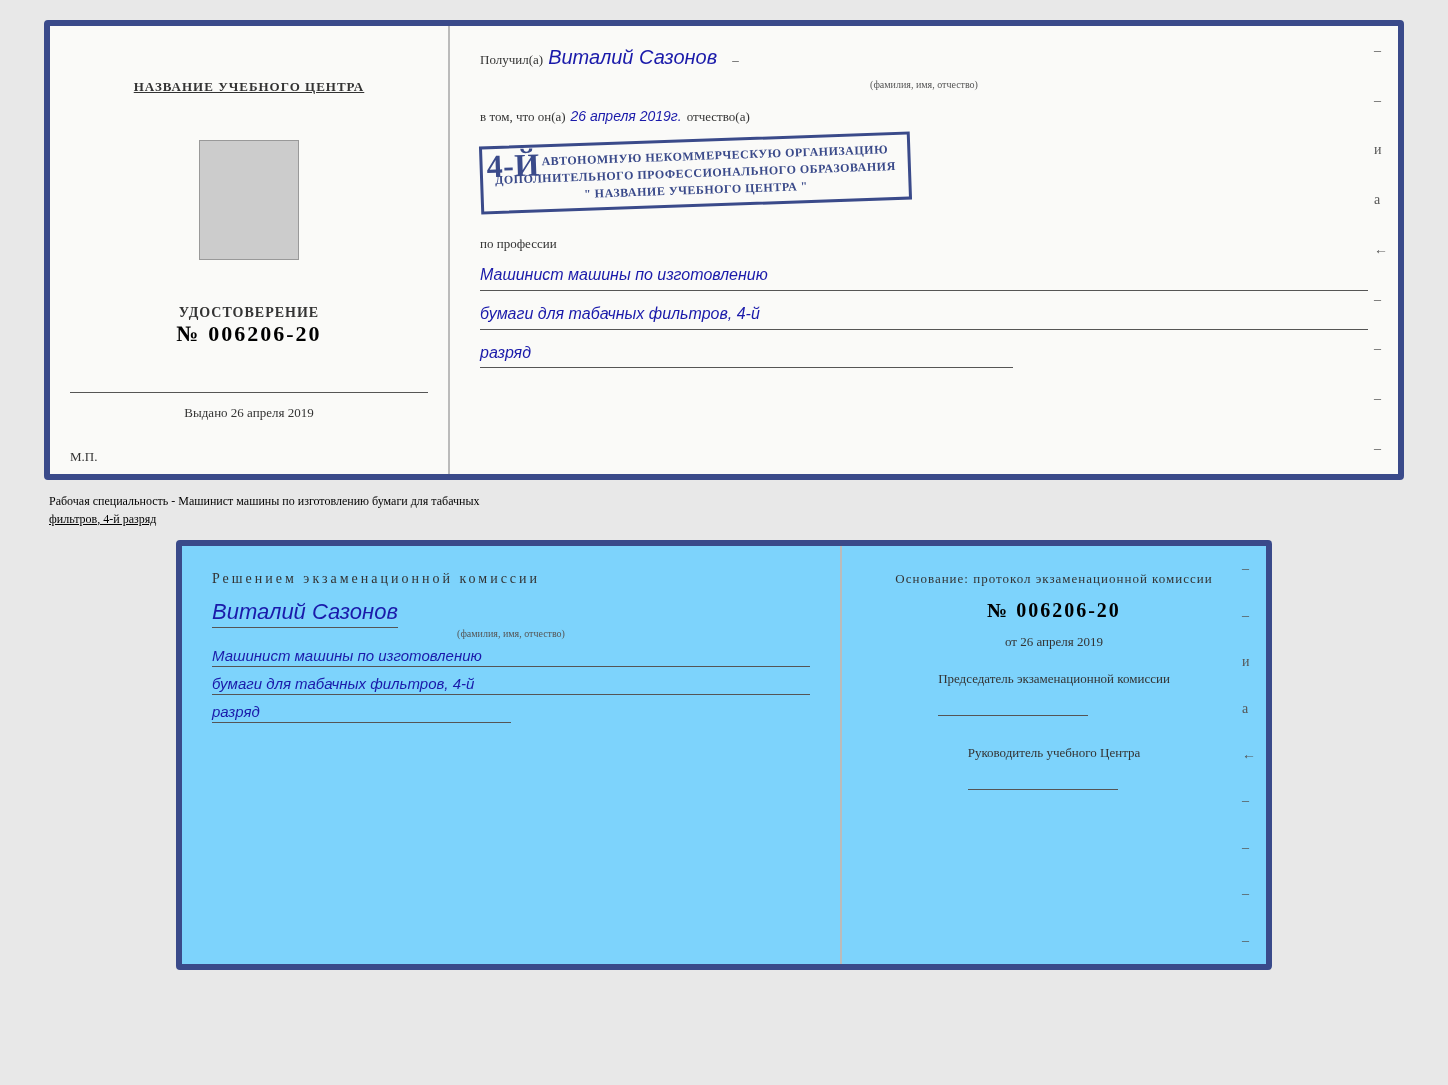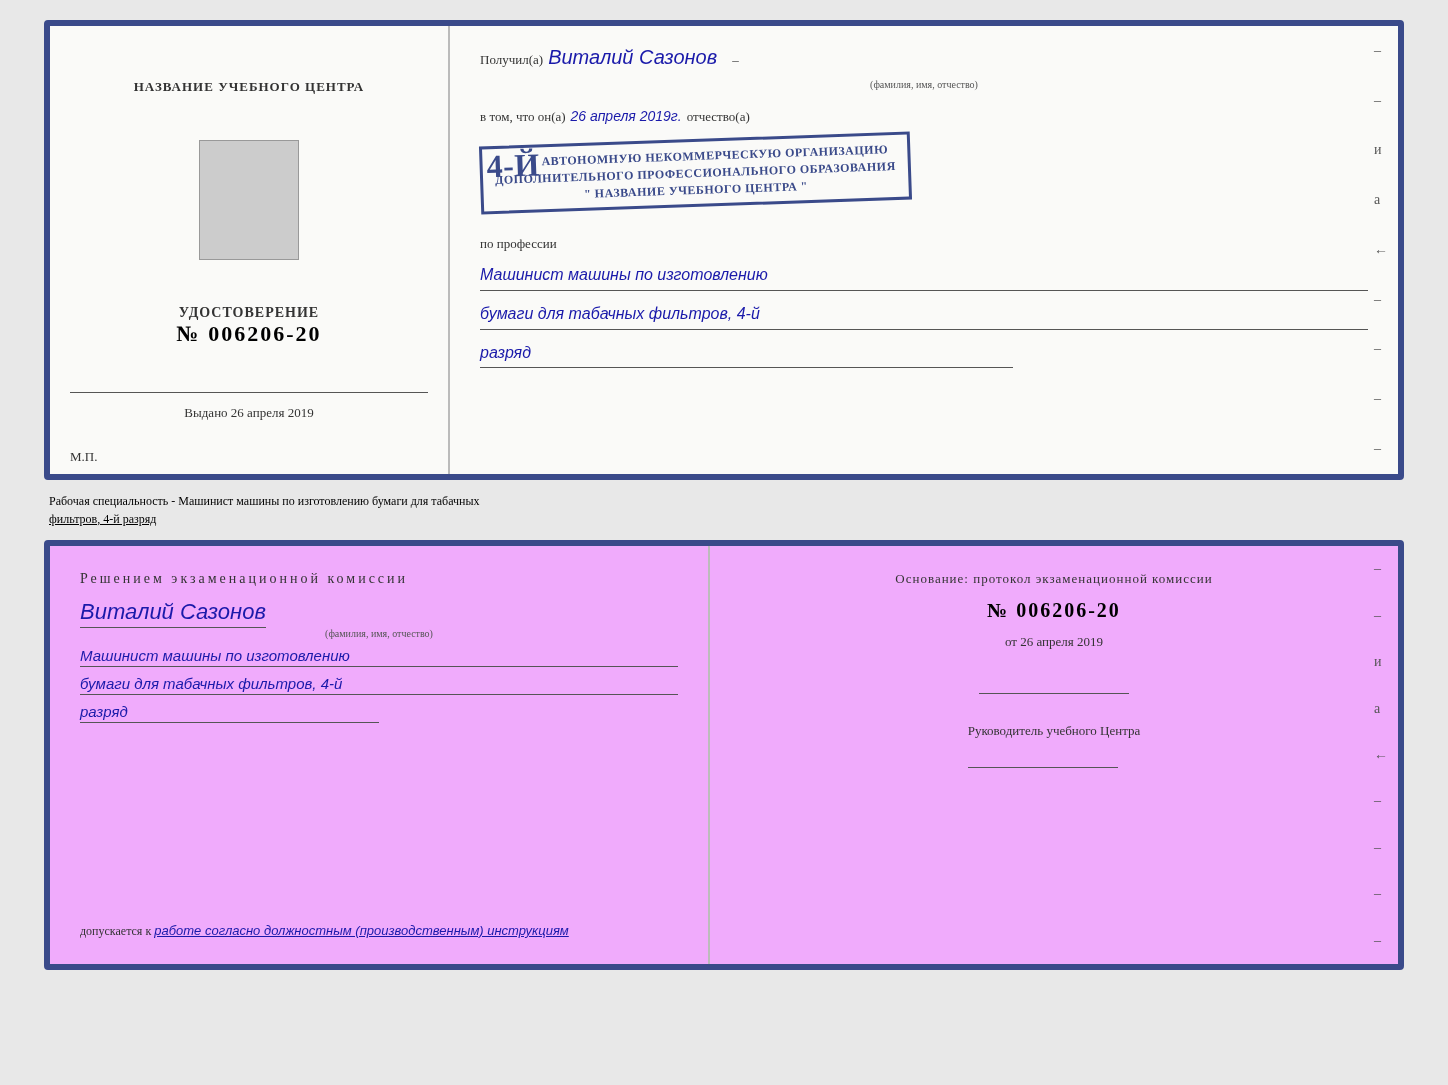--- a/index.html
+++ b/index.html
@@ -38,20 +38,21 @@
       position: relative;
     }
 
     .cert-left-title {
       font-size: 13px;
       font-weight: bold;
       letter-spacing: 1px;
       text-align: right;
       color: #333;
       text-transform: uppercase;
+      text-decoration: underline;
     }
 
     .cert-photo-placeholder {
       width: 100px;
       height: 120px;
       background: #ccc;
       border: 1px solid #999;
     }
 
     .cert-udostoverenie {
@@ -179,26 +180,26 @@
       padding: 0 5px;
     }
 
     .middle-text .underline-text {
       text-decoration: underline;
       color: #000;
     }
 
     
     .certificate-bottom {
-      width: 1360px;
+      width: 1096px;
       height: 430px;
       border: 6px solid #3a4a8a;
       border-radius: 4px;
       display: flex;
-      background: #f0abfc;
+      background: #7dd3fc;
       overflow: hidden;
       position: relative;
     }
 
     .cert-bottom-left {
       width: 660px;
       border-right: 2px solid #bbb;
       padding: 25px 30px;
       display: flex;
       flex-direction: column;
@@ -399,37 +400,34 @@
     <div style="margin-top:4px;">
       <div class="handwritten-large">Виталий Сазонов</div>
       <div class="sub-label">(фамилия, имя, отчество)</div>
     </div>
 
 
     <div class="handwritten-medium">Машинист машины по изготовлению</div>
     <div class="handwritten-medium">бумаги для табачных фильтров, 4-й</div>
     <div class="handwritten-medium" style="width:50%;">разряд</div>
 
-    <div style="margin-top:auto; padding-top:10px;" class="допускается-row">
-      <span>допускается к</span>
-      <span class="italic-handwritten">работе согласно должностным (производственным) инструкциям</span>
-    </div>
   </div>
 
   <div class="cert-bottom-right">
     <div class="osnovaniye">Основание: протокол экзаменационной  комиссии</div>
 
     <div class="protokol-number">№  006206-20</div>
 
     <div class="ot-date">
       <span>от</span>
       <span>26 апреля 2019</span>
     </div>
 
     <div class="signature-block">
+      <div class="signature-label">Председатель экзаменационной комиссии</div>
       <span class="signature-line"></span>
     </div>
 
     <div class="signature-block" style="margin-top:16px;">
       <div class="signature-label">Руководитель учебного Центра</div>
       <span class="signature-line"></span>
     </div>
 
     <div class="bottom-right-dashes">
       <span>–</span>

